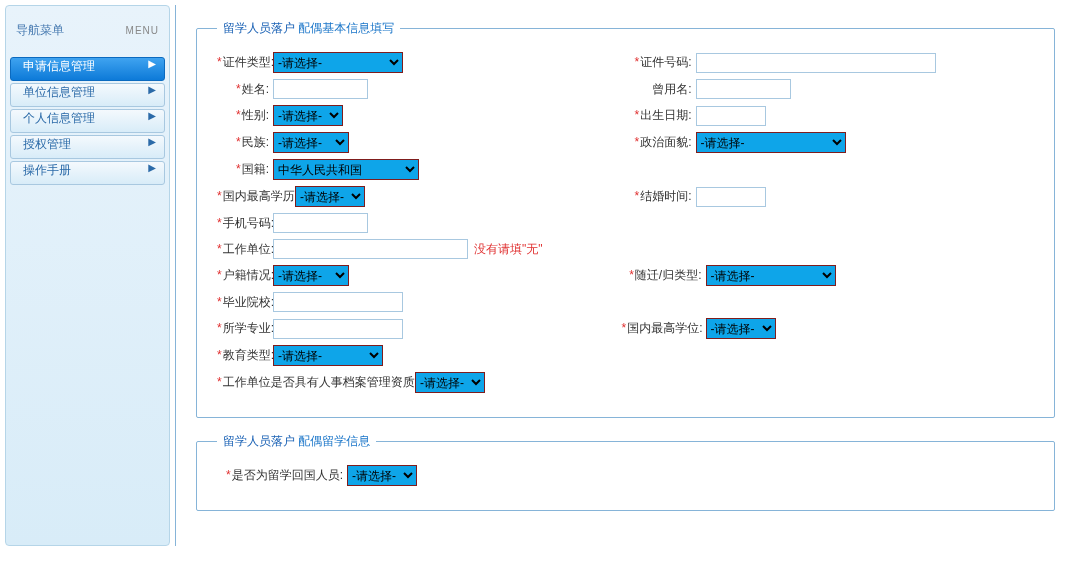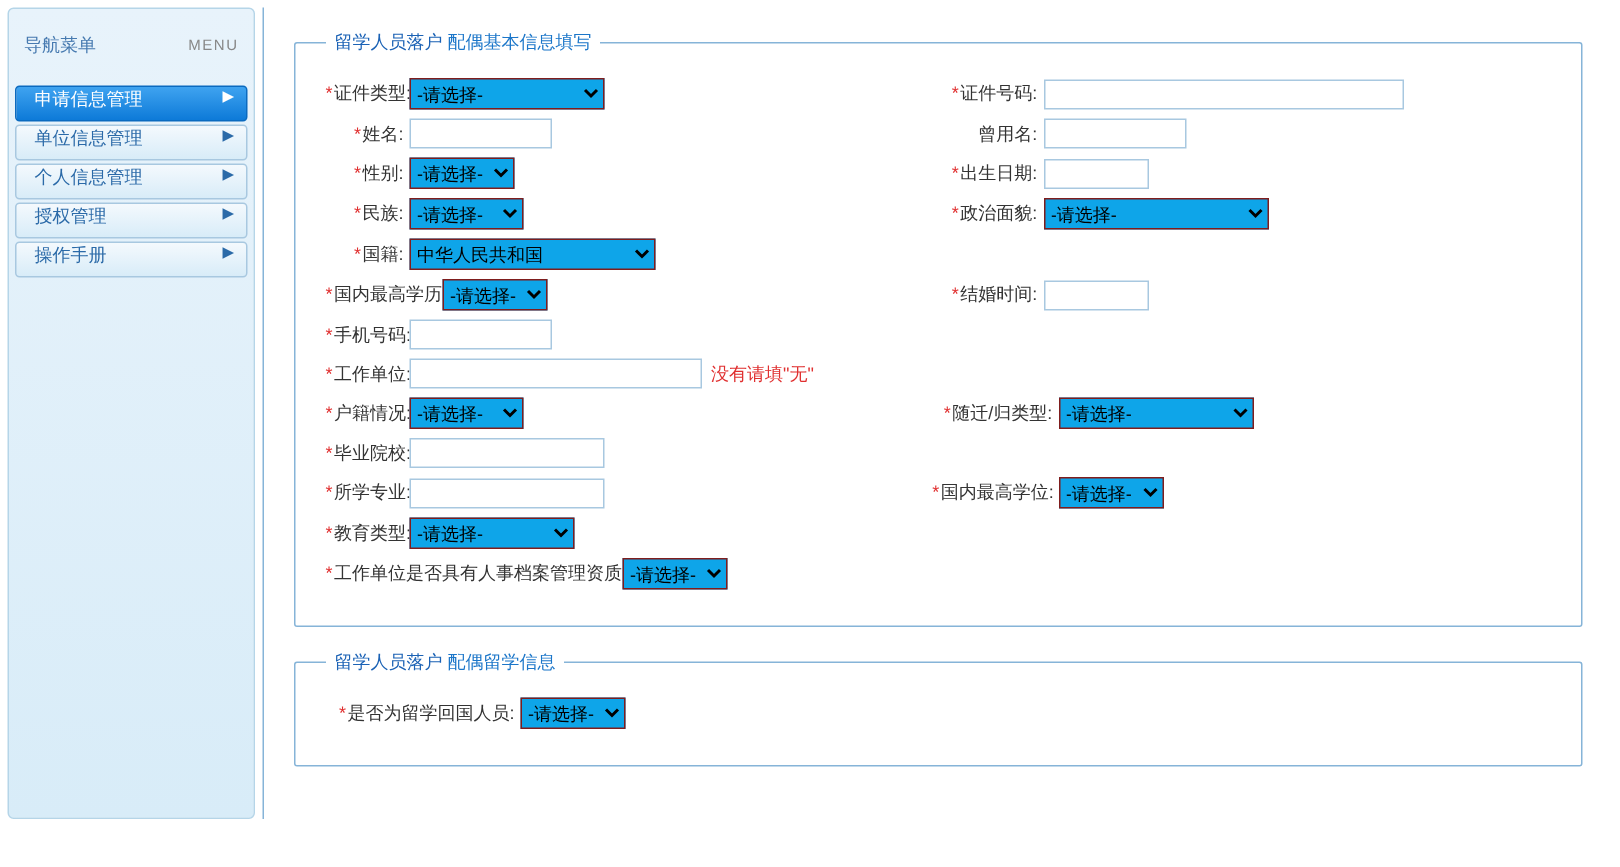--- a/index.html
+++ b/index.html
@@ -208,21 +208,21 @@
         </div>
         <div class="field w-right">
           <span class="field-label"><span class="req">*</span><span>政治面貌:</span></span>
           <select style="width:150px"><option>-请选择-</option></select>
         </div>
       </div>
 
       <div class="form-row">
         <div class="field w-left">
           <span class="field-label"><span class="req">*</span><span>国籍:</span></span>
-          <select style="width:164px"><option>中华人民共和国</option></select>
+          <select style="width:146px"><option>中华人民共和国</option></select>
         </div>
       </div>
 
       <div class="form-row">
         <div class="field w-left lg">
           <span class="field-label"><span class="req">*</span><span>国内最高学历:</span></span>
           <select style="width:70px"><option>-请选择-</option></select>
         </div>
         <div class="field w-right">
           <span class="field-label"><span class="req">*</span><span>结婚时间:</span></span>

